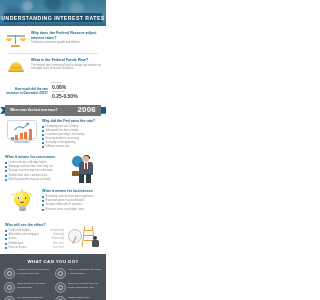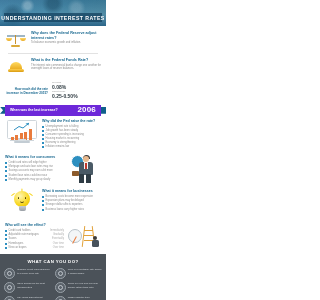--- a/index.html
+++ b/index.html
@@ -62,21 +62,21 @@
   .rates-vals{flex:1;}
   .rv{margin-bottom:1px;}
   .rv-k{font-size:2.4px;color:#9a9a9a;line-height:1.1;}
   .rv-v{font-size:5px;font-weight:bold;color:#2f3b42;line-height:1.15;}
 
   
   .ribbon-wrap{position:relative;height:11px;margin-top:1px;}
   .rib-tail{position:absolute;top:2px;width:9px;height:7px;background:#0f5f8a;}
   .rib-tail.l{left:0;clip-path:polygon(0 0,100% 0,100% 100%,0 100%,3px 50%);}
   .rib-tail.r{right:0;clip-path:polygon(0 0,100% 0,100% 50%,100% 100%,0 100%);}
-  .rib-main{position:absolute;left:5px;right:5px;top:0;height:11px;background:#6d28d9;
+  .rib-main{position:absolute;left:5px;right:5px;top:0;height:11px;background:#737373;
      display:flex;align-items:center;justify-content:space-between;padding:0 5px;box-sizing:border-box;}
   .rib-q{font-size:3.5px;font-weight:bold;color:#fff;}
   .rib-y{font-size:8px;font-weight:bold;color:#fff;line-height:1;letter-spacing:.2px;}
 
   
   .block{display:flex;gap:3px;padding:3px 5px;align-items:flex-start;}
   .block.rev{flex-direction:row-reverse;}
   .blk-art{width:34px;flex:none;position:relative;height:28px;}
   .blk-body{flex:1;}
   .blk-h{font-size:3.6px;font-weight:bold;color:#17678f;margin:0 0 1.5px 0;line-height:1.2;}

